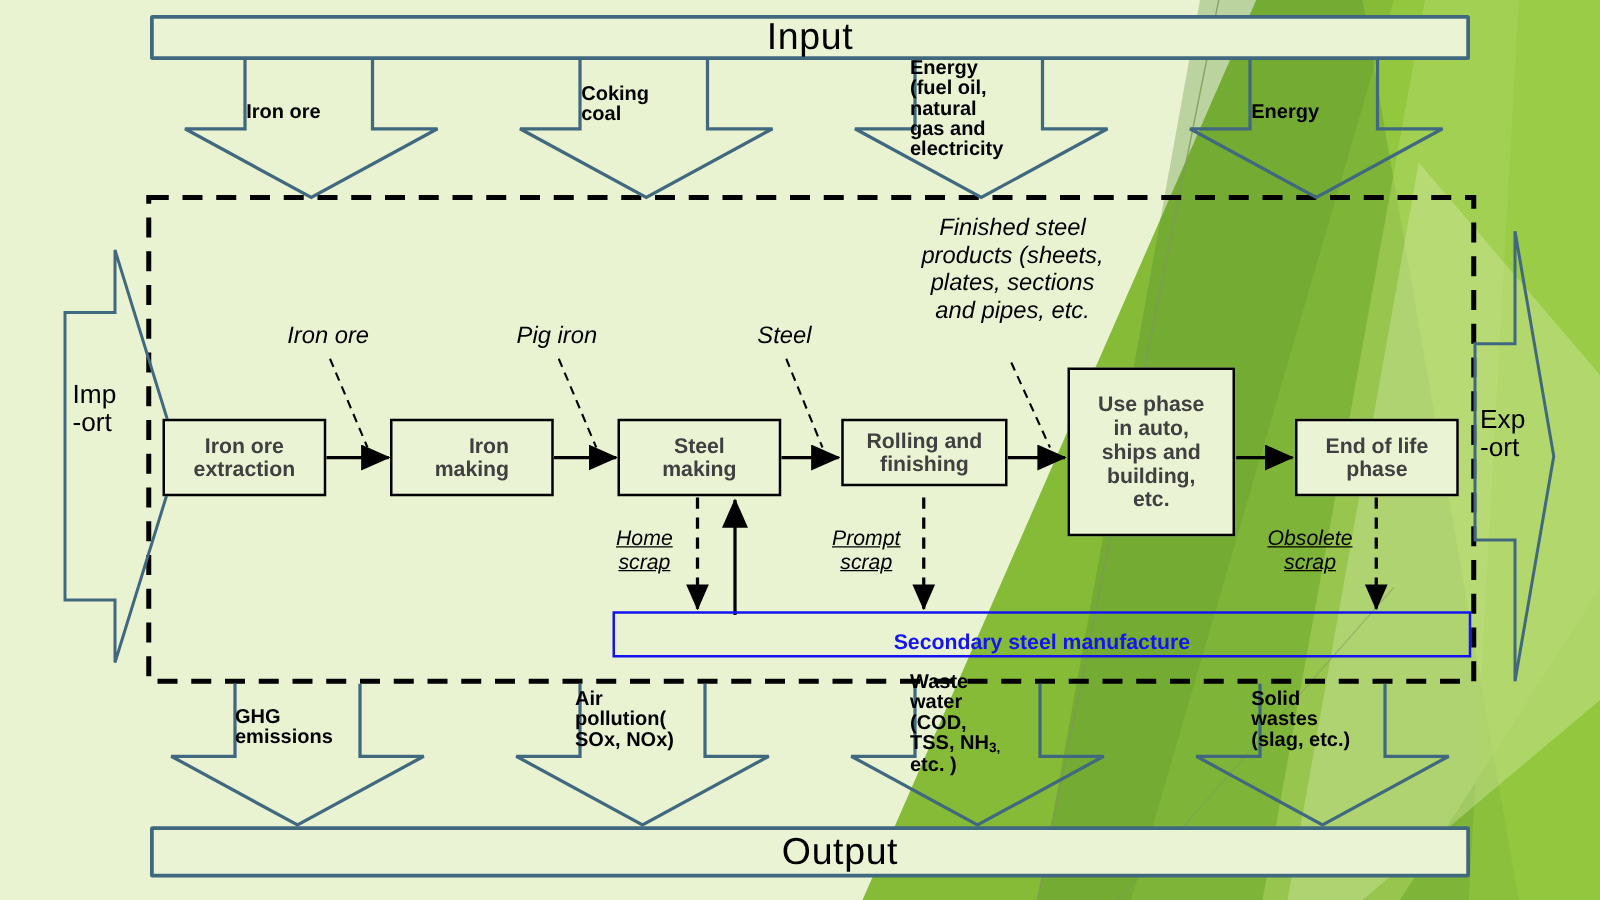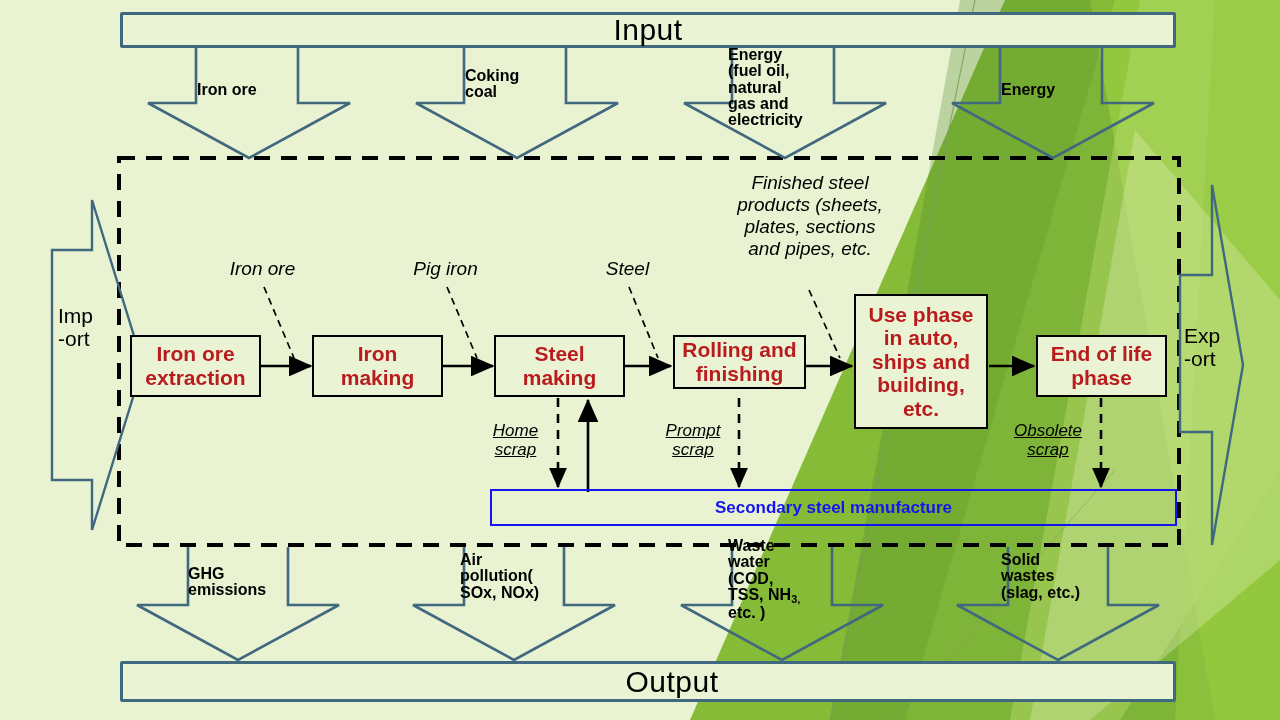--- a/index.html
+++ b/index.html
@@ -27,39 +27,39 @@
   .flowlabel{
     position:absolute;text-align:left;color:#000;
     font-size:16px;font-weight:bold;line-height:1.02;
     white-space:pre-line;
   }
 
   
   .pbox{
     border:2.5px solid #000;background:#eaf3d4;
     display:flex;align-items:center;justify-content:center;text-align:center;
-    color:#b91c1c;font-size:21px;font-weight:bold;line-height:1.12;
+    color:#404040;font-size:17px;font-weight:bold;line-height:1.12;
     white-space:pre-line;
   }
 
   
   .annot{
     position:absolute;font-style:italic;font-size:19px;color:#000;
     line-height:1.15;white-space:pre-line;text-align:center;
   }
   .scraplbl{
     position:absolute;font-style:italic;font-size:17px;color:#000;
     line-height:1.12;white-space:pre-line;text-align:center;
     text-decoration:underline;
   }
 
   
   .secbar{
     border:2.5px solid #1414f0;background:transparent;
-    display:flex;align-items:center;justify-content:center;
+    display:flex;align-items:flex-end;justify-content:center;
     color:#1414f0;font-size:17px;font-weight:bold;
   }
 
   
   .iolabel{
     position:absolute;font-size:21px;color:#000;line-height:1.08;
     white-space:pre-line;text-align:left;
   }
   sub{font-size:.68em;vertical-align:-.25em;}
 </style>
@@ -155,21 +155,21 @@
   <div class="annot" style="left:200px;top:258px;width:125px;">Iron ore</div>
   <div class="annot" style="left:383px;top:258px;width:125px;">Pig iron</div>
   <div class="annot" style="left:570px;top:258px;width:115px;">Steel</div>
   <div class="annot" style="left:700px;top:172px;width:220px;">Finished steel
 products (sheets,
 plates, sections
 and pipes, etc.</div>
 
   <div class="abs pbox" style="left:130px;top:335px;width:131px;height:62px;">Iron ore
 extraction</div>
-  <div class="abs pbox" style="left:312px;top:335px;width:131px;height:62px;">Iron
+  <div class="abs pbox" style="left:312px;top:335px;width:131px;height:62px;text-align:right;">Iron
 making</div>
   <div class="abs pbox" style="left:494px;top:335px;width:131px;height:62px;">Steel
 making</div>
   <div class="abs pbox" style="left:673px;top:335px;width:133px;height:54px;">Rolling and
 finishing</div>
   <div class="abs pbox" style="left:854px;top:294px;width:134px;height:135px;">Use phase
 in auto,
 ships and
 building,
 etc.</div>

